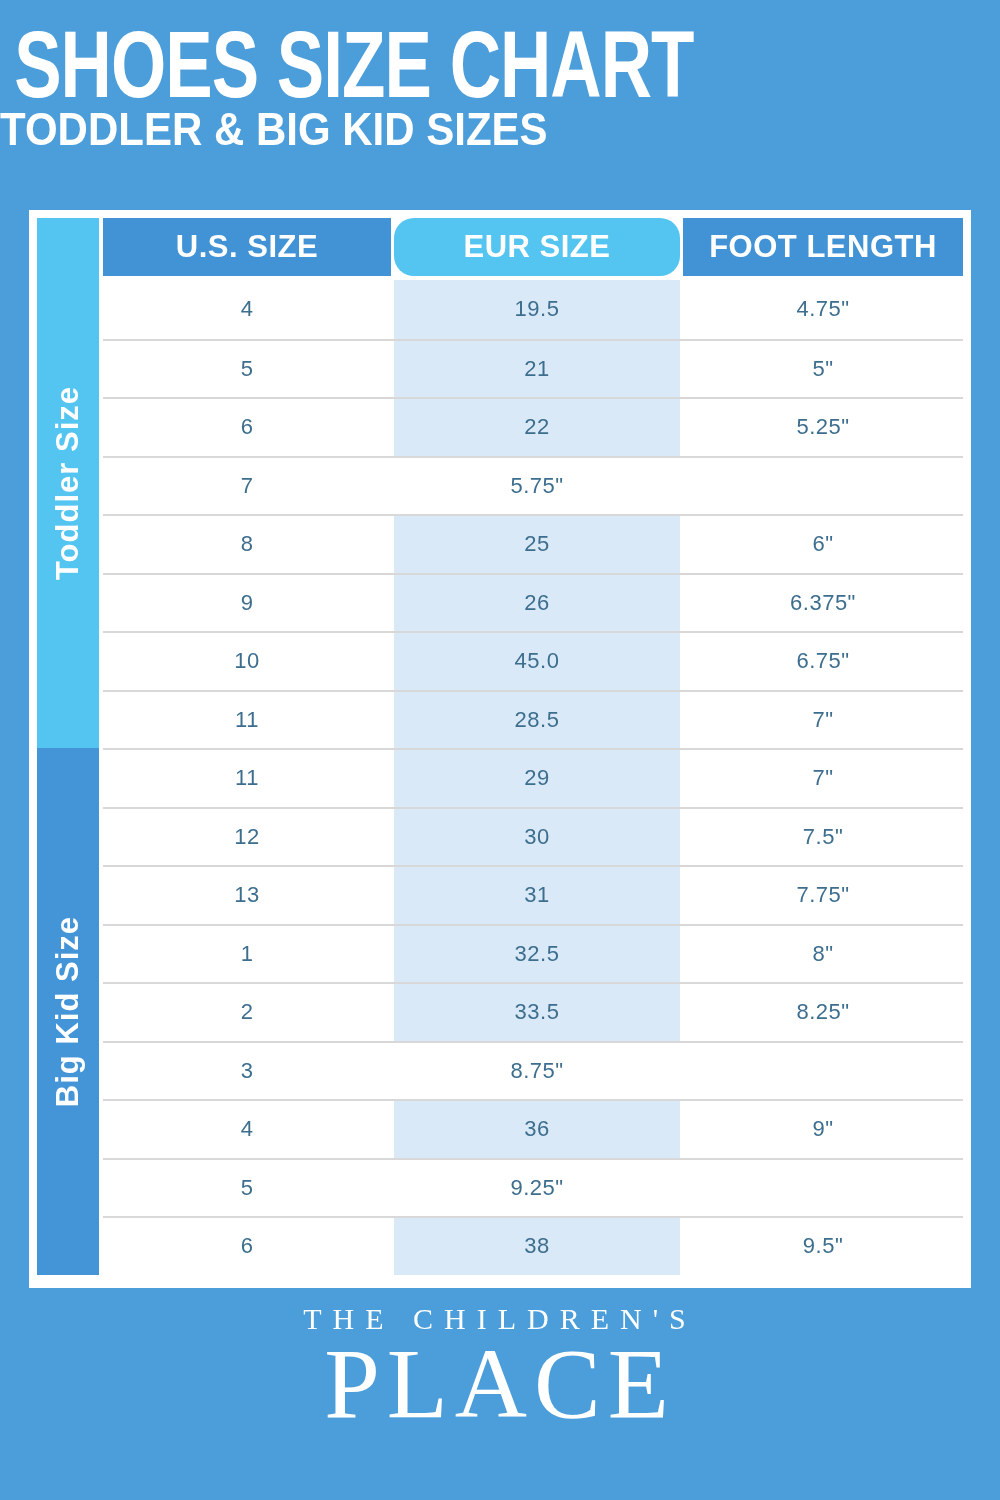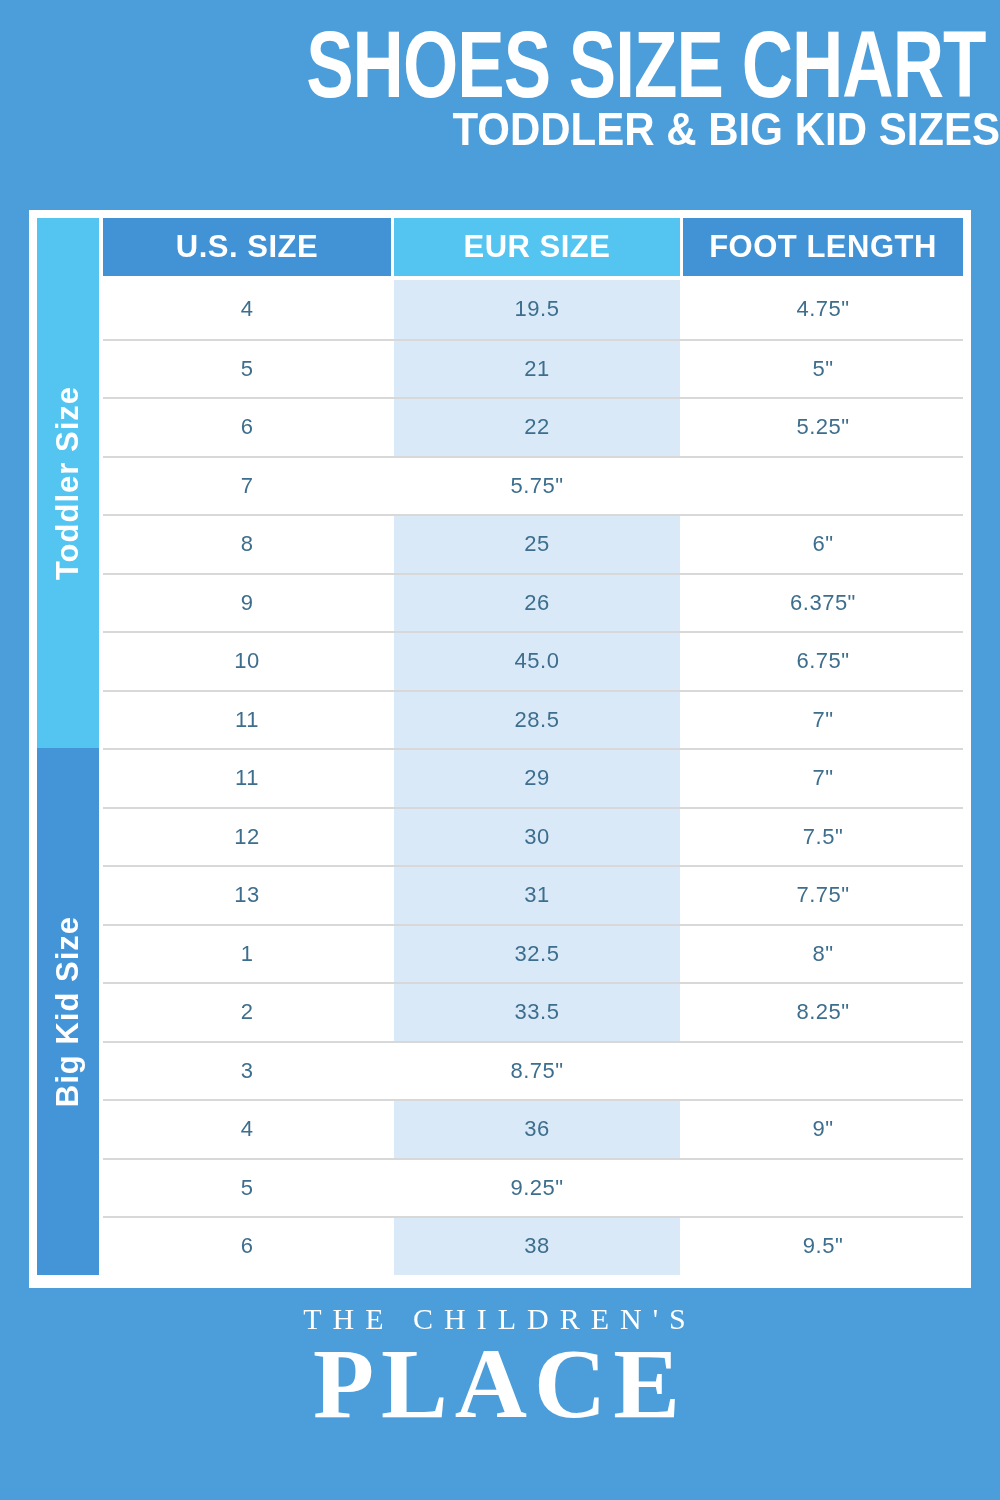--- a/index.html
+++ b/index.html
@@ -15,21 +15,21 @@
   html,body{margin:0;padding:0;}
   body{
     width:1000px;height:1500px;
     background:var(--background);
     font-family:"Liberation Sans", sans-serif;
     overflow:hidden;
   }
   .page{position:relative;width:1000px;height:1500px;}
 
   
-  .title-wrap{position:absolute;top:18px;left:0;width:1000px;text-align:right;color:var(--white);}
+  .title-wrap{position:absolute;top:18px;left:0;width:1000px;text-align:left;color:var(--white);}
   .main-title{
     margin:0;font-size:74px;font-weight:bold;letter-spacing:-1px;
     display:inline-block;transform:scale(0.96,1.28);transform-origin:center top;
     line-height:1.0;
   }
   .sub-title{
     margin:14px 0 0 0;font-size:42px;font-weight:bold;letter-spacing:0px;
     display:block;transform:scaleY(1.12);transform-origin:center top;line-height:1.0;
   }
 
@@ -52,39 +52,39 @@
   .table{flex:1;display:flex;flex-direction:column;}
   .thead{
     display:grid;grid-template-columns:288px 286px 1fr;column-gap:3px;
     height:58px;flex:0 0 58px;margin-bottom:4px;
   }
   .th{
     display:flex;align-items:center;justify-content:center;
     color:var(--white);font-weight:bold;font-size:31px;letter-spacing:0.5px;
   }
   .th.us,.th.foot{background:var(--header_blue);}
-  .th.eur{background:var(--strip_cyan);}
+  .th.eur{background:var(--strip_cyan);border-radius:20px;}
 
   .tbody{display:flex;flex-direction:column;}
   .row{
     display:grid;grid-template-columns:288px 286px 1fr;column-gap:3px;
     height:58.5px;box-sizing:border-box;
   }
   .row + .row{border-top:2px solid var(--row_line);}
   .cell{
     display:flex;align-items:center;justify-content:center;
     color:var(--cell_text);font-size:22px;font-weight:normal;letter-spacing:0.5px;
   }
   .cell.eur-cell{background:var(--cell_light);}
 
   
   .footer{position:absolute;top:1302px;left:0;width:1000px;text-align:center;color:var(--white);
     font-family:"Liberation Serif", serif;}
   .brand-line1{font-size:30px;letter-spacing:11px;font-weight:normal;}
-  .brand-line2{font-size:100px;letter-spacing:7px;line-height:0.92;font-weight:bold;margin-top:2px;}
+  .brand-line2{font-size:100px;letter-spacing:7px;line-height:0.92;font-weight:normal;margin-top:2px;}
 </style>
 </head>
 <body>
 
 <div class="page">
 
   <div class="title-wrap">
     <h1 class="main-title">SHOES SIZE CHART</h1>
     <h2 class="sub-title">TODDLER &amp; BIG KID SIZES</h2>
   </div>

